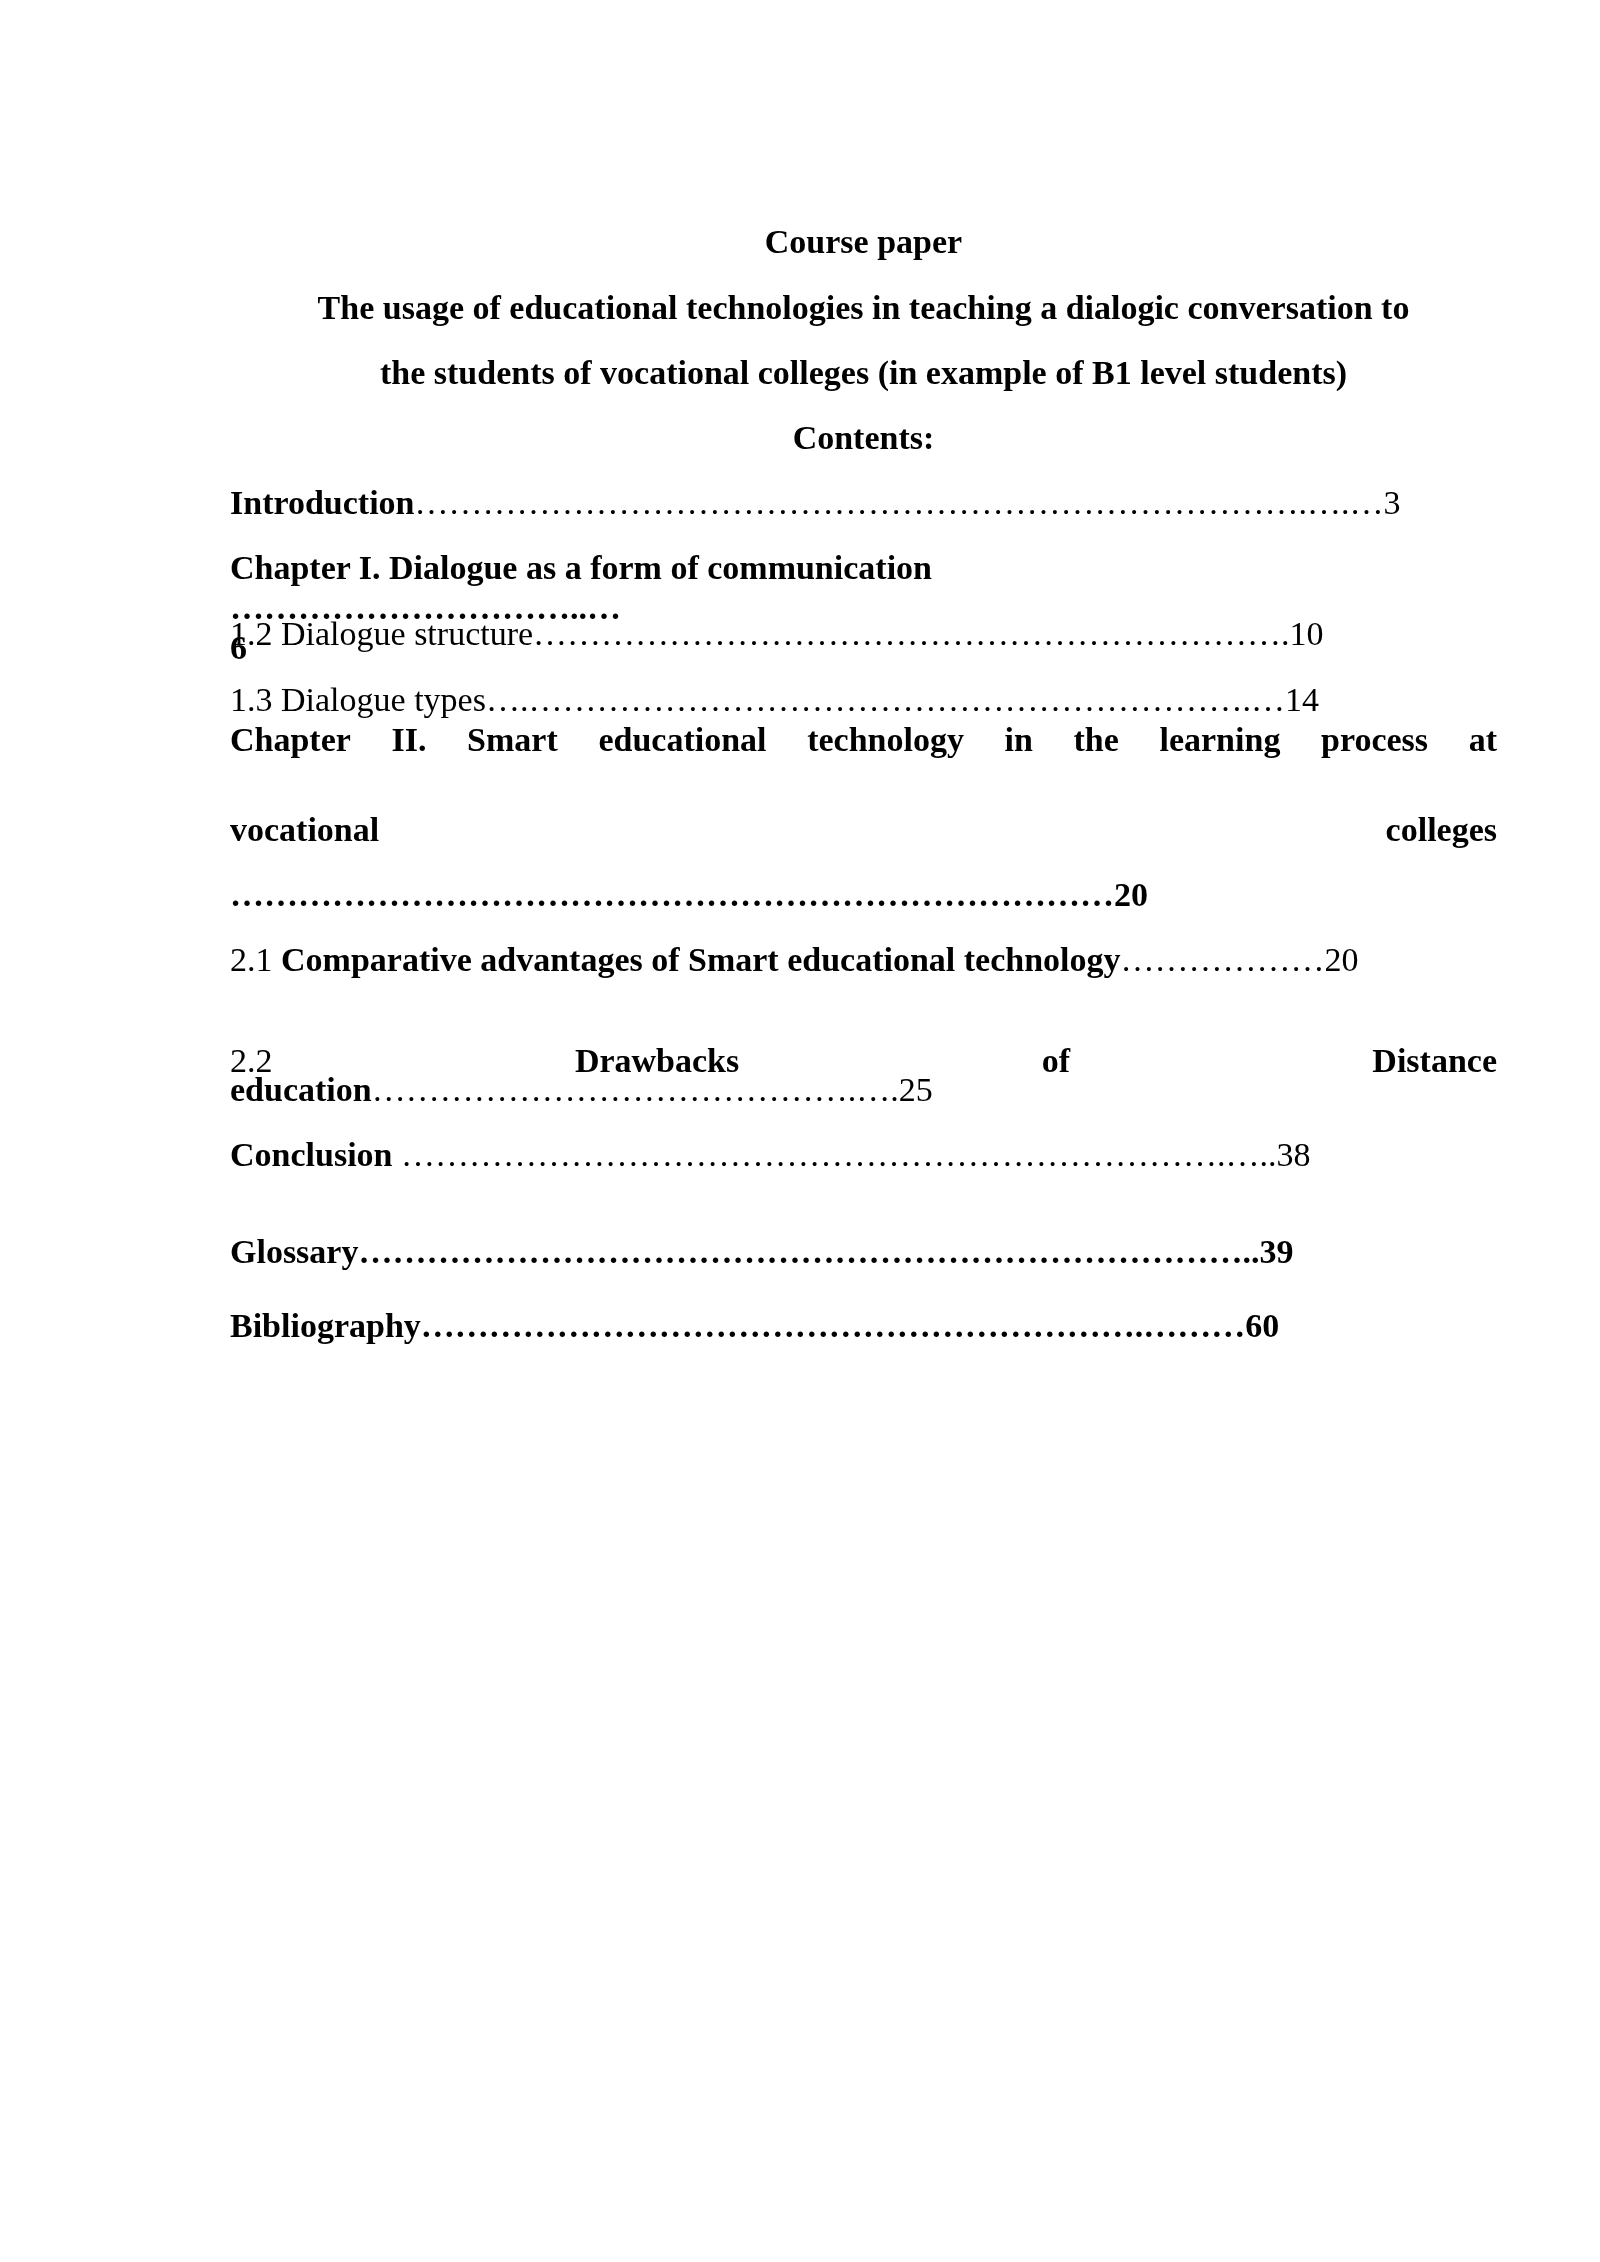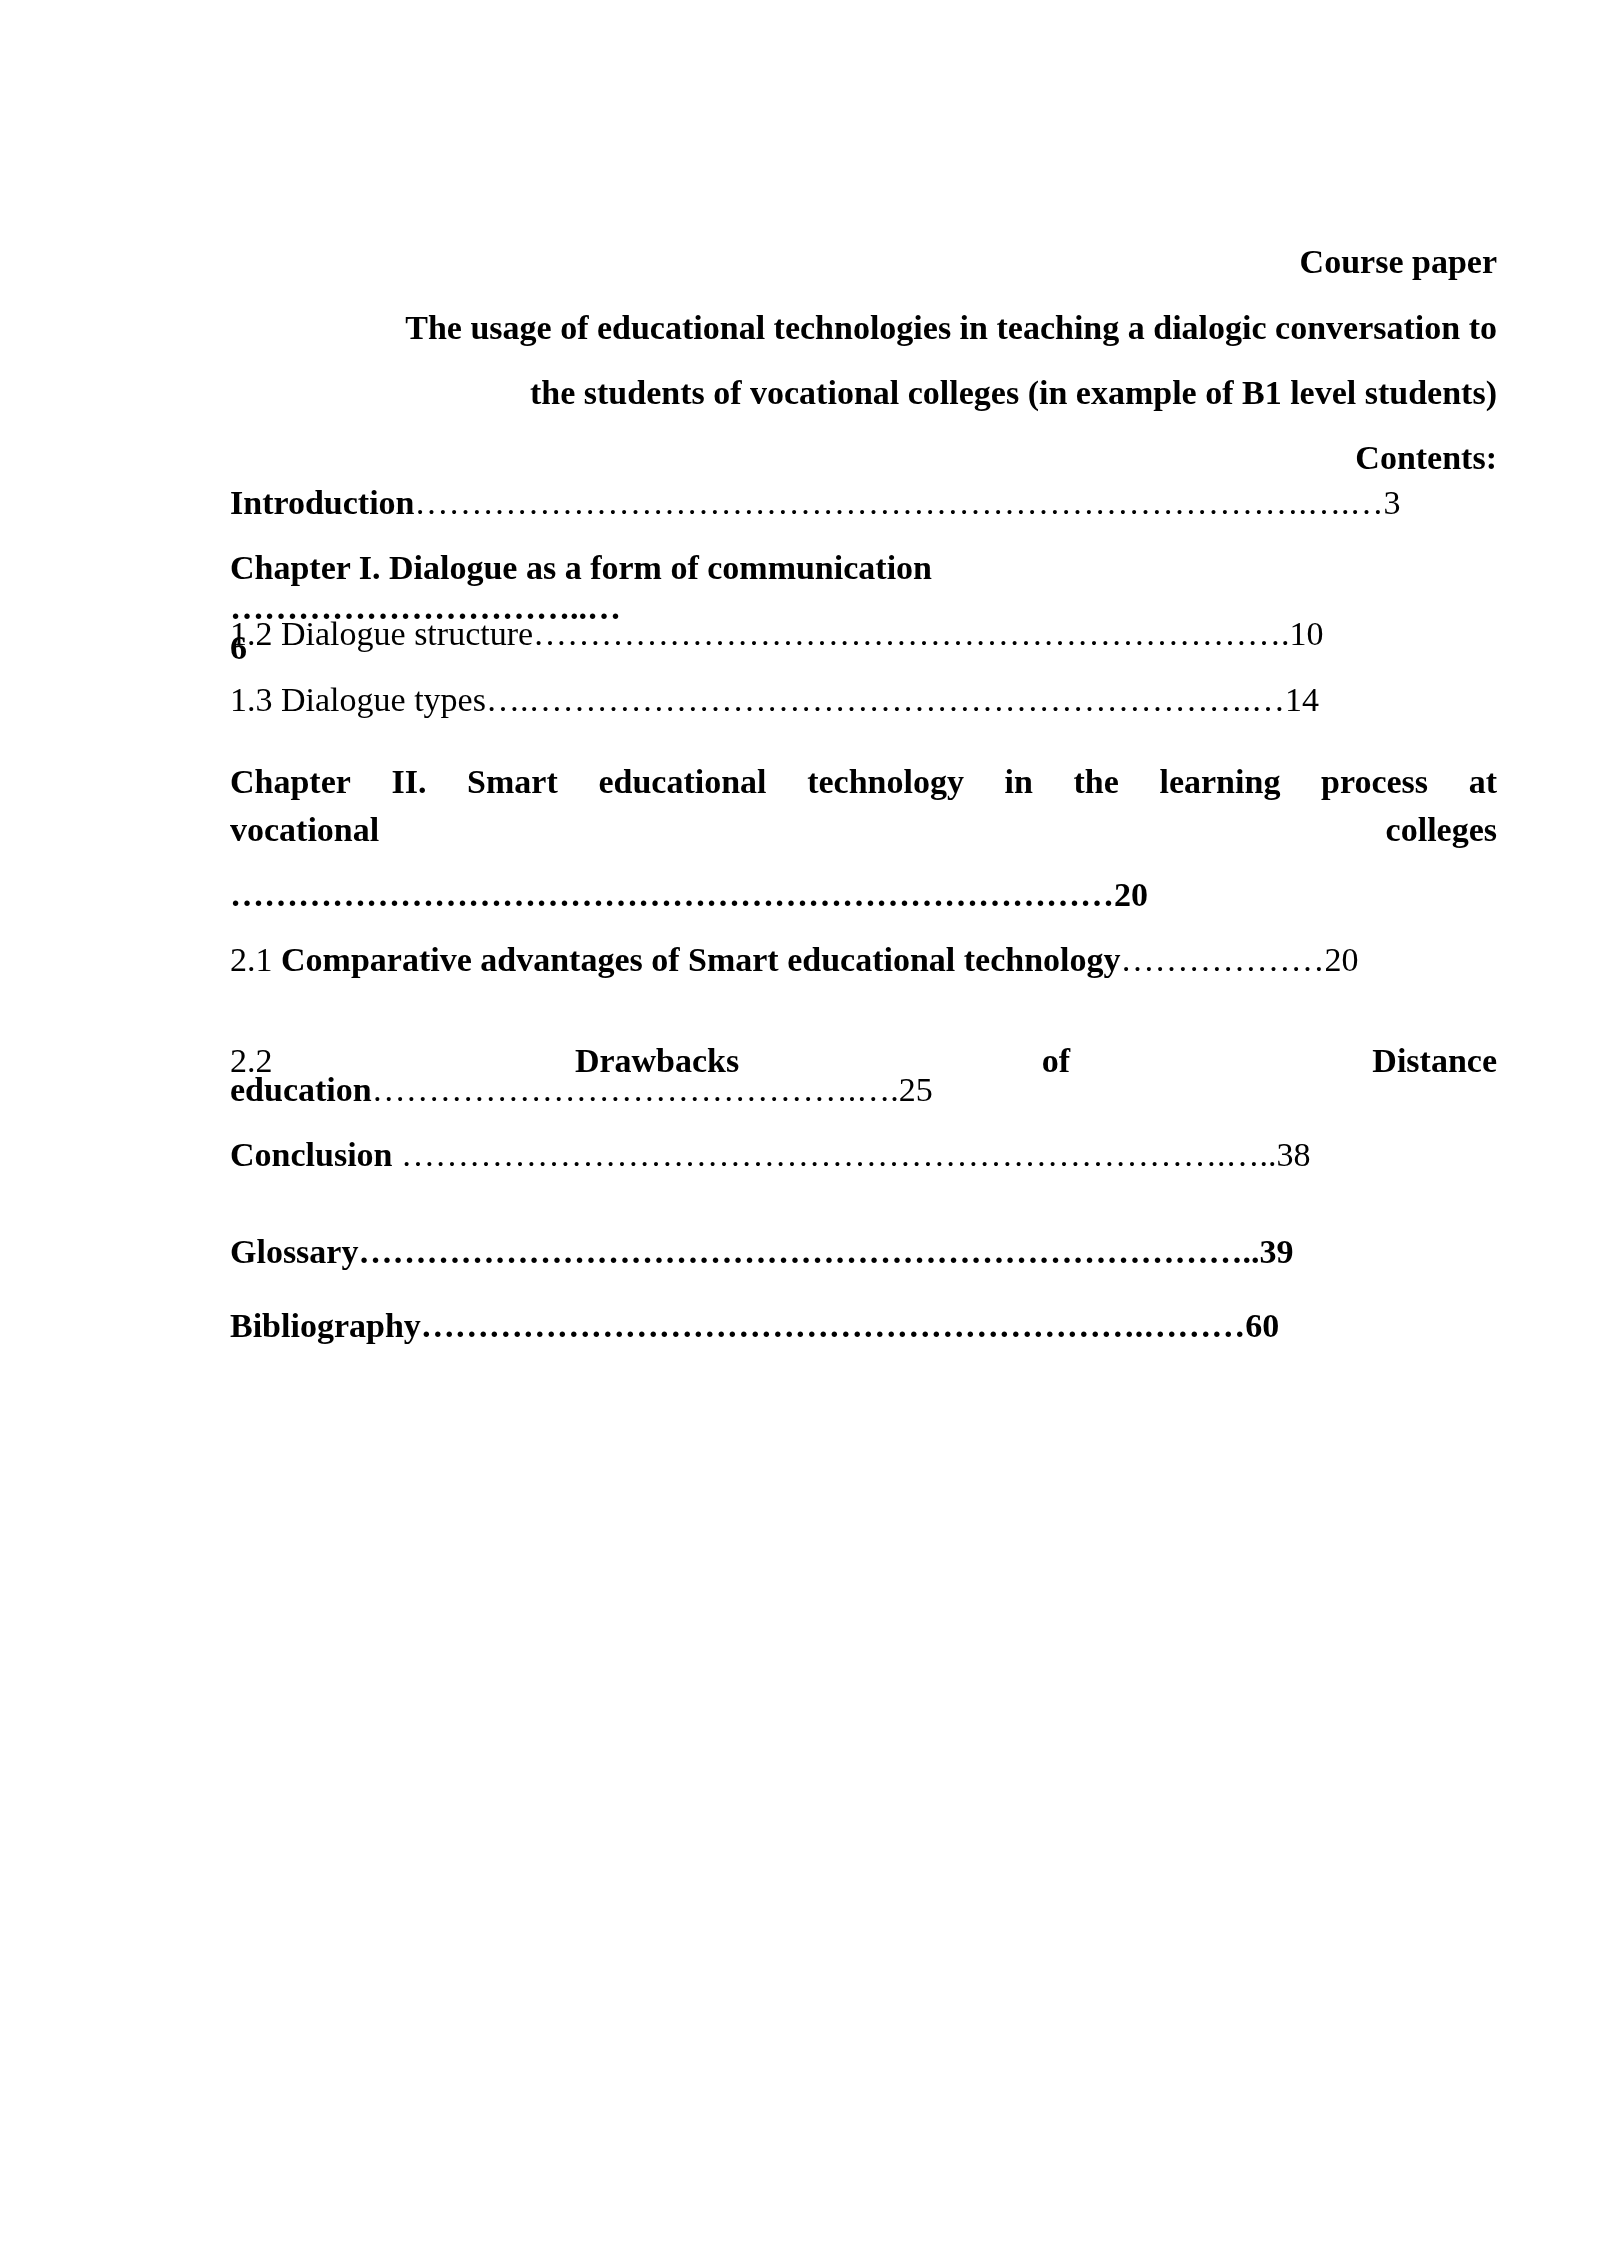--- a/index.html
+++ b/index.html
@@ -1,20 +1,20 @@
 <!DOCTYPE html>
 <html><head>
 <meta charset="utf-8">
 <style>
   html, body { margin:0; padding:0; background:#ffffff; }
   body { width:1600px; height:2262px; position:relative; overflow:hidden;
          font-family:"Liberation Serif", "DejaVu Serif", serif; color:#000; }
   .page { position:absolute; left:230px; top:0; width:1267px; }
-  .center { position:absolute; left:0; width:100%; text-align:right; font-weight:bold;
-            font-size:34px; line-height:40px; white-space:nowrap;margin-top:20px; }
+  .center { position:absolute; left:0; width:100%; text-align:center; font-weight:bold;
+            font-size:34px; line-height:40px; white-space:nowrap; }
   .line { position:absolute; left:0; width:100%; font-size:34px; line-height:40px;
           white-space:nowrap; display:flex; align-items:baseline; }
   .b { font-weight:bold; }
   .dots { overflow:hidden; flex:0 1 auto; white-space:nowrap; }
   .justify { position:absolute; left:0; width:100%; font-size:34px; line-height:40px;
              display:flex; justify-content:space-between; white-space:nowrap; }
 </style>
 </head>
 <body>
 
@@ -42,21 +42,21 @@
     <span class="dots">………………………………………………………….</span>
     <span>10</span>
   </div>
 
   <div class="line" style="top:680px; width:1255px;">
     <span>1.3 Dialogue types</span>
     <span class="dots">….……………………………………………………….…</span>
     <span>14</span>
   </div>
 
-  <div class="justify b" style="top:762px;">
+  <div class="justify b" style="top:720px;">
     <span>Chapter</span>
     <span>II.</span>
     <span>Smart</span>
     <span>educational</span>
     <span>technology</span>
     <span>in</span>
     <span>the</span>
     <span>learning</span>
     <span>process</span>
     <span>at</span>

